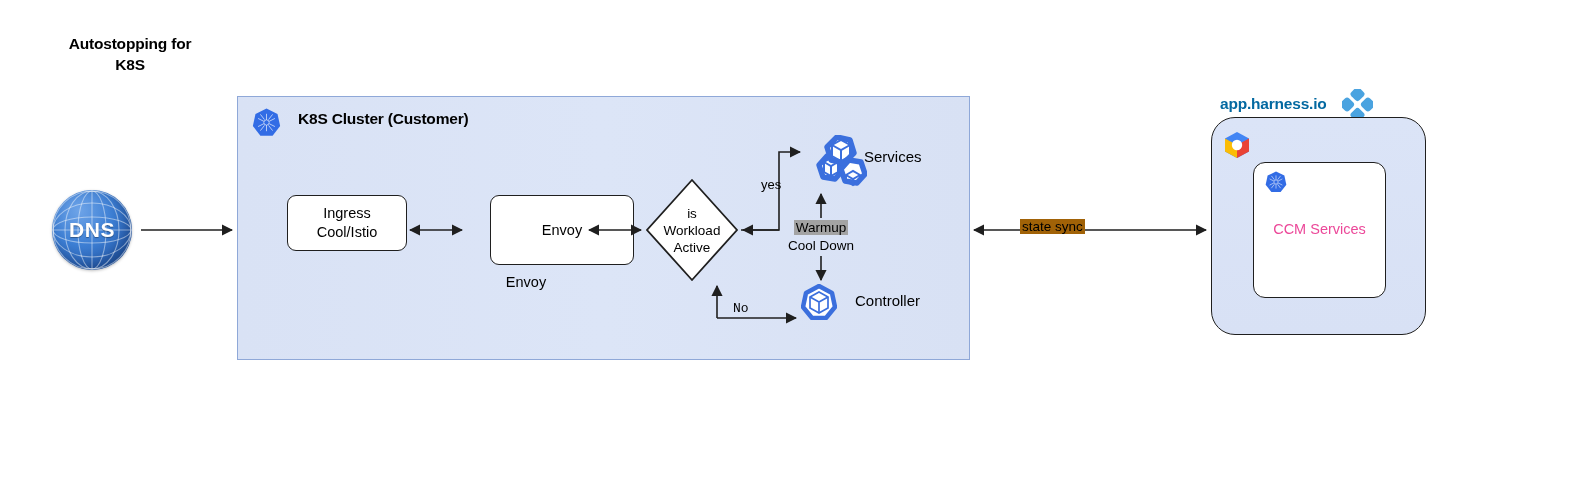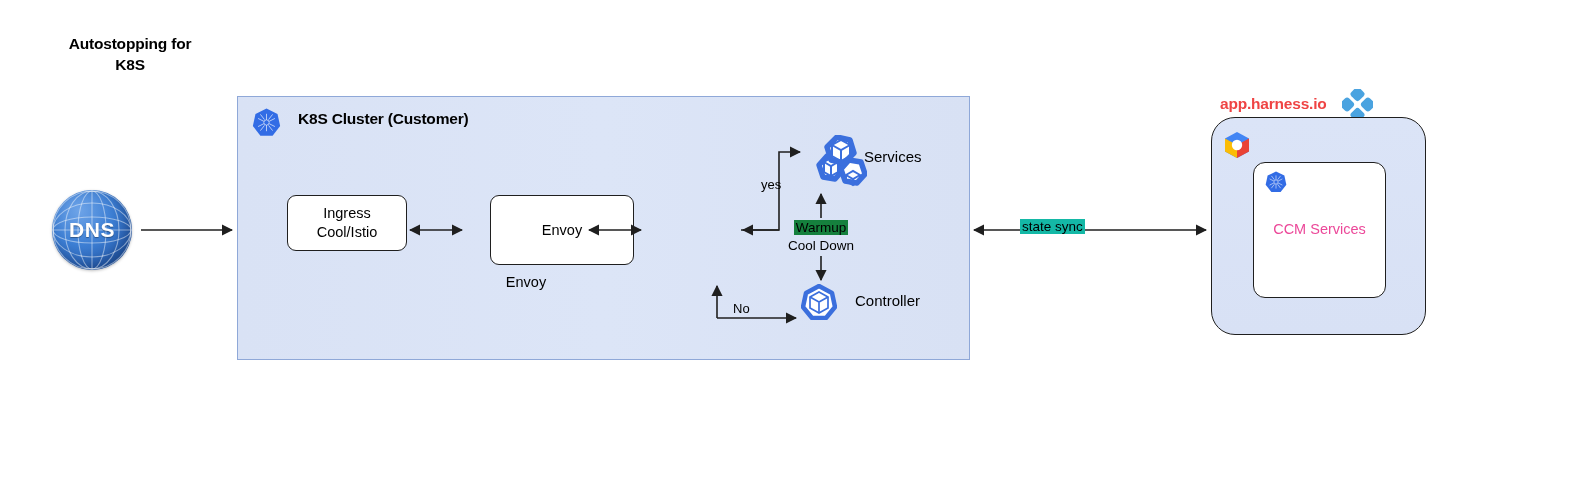--- a/index.html
+++ b/index.html
@@ -113,54 +113,54 @@
     font-size: 13.5px; line-height: 17px;
     color: #000; text-align: center;
   }
 
   
   .edge-label {
     font-size: 13px;
     color: #000;
   }
   #yes-label { left: 761px; top: 177px; }
-  #no-label  { left: 733px; top: 301px; }
+  #no-label  { left: 733px; top: 301px; font-family: Liberation Mono, monospace; }
   #statesync-label {
     left: 1020px; top: 219px;
-    background: #14b8a6;
+    background: #a16207;
     padding: 0 2px;
     font-size: 13.5px;
   }
 
   
   #warmup-group {
     left: 782px; top: 219px;
     width: 78px;
     text-align: center;
     font-size: 13.5px;
     line-height: 18px;
     color: #000;
   }
   #warmup-group .hl {
-    background: #15803d;
+    background: #a3a3a3;
     padding: 0 2px;
   }
 
   
   #services-label { left: 864px; top: 148px; font-size: 15px; color:#000; }
   #controller-label { left: 855px; top: 292px; font-size: 15px; color:#000; }
 
   
   #services-icon { left: 805px; top: 135px; width: 62px; height: 62px; }
   #controller-icon { left: 801px; top: 284px; width: 36px; height: 36px; }
 
   
   #harness-title {
     left: 1220px; top: 95px;
-    font-size: 15.5px; font-weight: bold; color: #ef4444;
+    font-size: 15.5px; font-weight: bold; color: #0369a1;
     letter-spacing: -0.2px;
   }
   #harness-logo { left: 1342px; top: 89px; width: 31px; height: 31px; }
   #cloud-box {
     left: 1211px; top: 117px;
     width: 215px; height: 218px;
     background: linear-gradient(180deg,#dbe4f7 0%, #d8e1f5 100%);
     border: 1.4px solid #1f1f1f;
     border-radius: 24px;
     box-sizing: border-box;
@@ -238,20 +238,30 @@
       <div>Ingress</div>
       <div>Cool/Istio</div>
     </div>
   </div>
 
   <div class="abs proc-box" id="envoy-box">
     <span>Envoy</span>
   </div>
   <div class="abs" id="router-label">Envoy</div>
 
+  <div class="abs" id="decision-node">
+    <svg width="94" height="104" viewBox="0 0 94 104">
+      <polygon points="47,2 92,52 47,102 2,52" fill="#ffffff" stroke="#1f1f1f" stroke-width="1.8"></polygon>
+    </svg>
+    <div id="decision-label">
+      <span>is</span>
+      <span>Workload</span>
+      <span>Active</span>
+    </div>
+  </div>
 
   <svg class="abs" style="left:0; top:0;" width="1576" height="500">
     <defs>
       <marker id="arrow" viewBox="0 0 10 10" refX="9" refY="5" markerWidth="7" markerHeight="7" orient="auto-start-reverse">
         <path d="M 0 0 L 10 5 L 0 10 z" fill="#1f1f1f"></path>
       </marker>
     </defs>
     <g stroke="#1f1f1f" stroke-width="1.6" fill="none">
 
       <line x1="141" y1="230" x2="232" y2="230" marker-end="url(#arrow)"></line>

